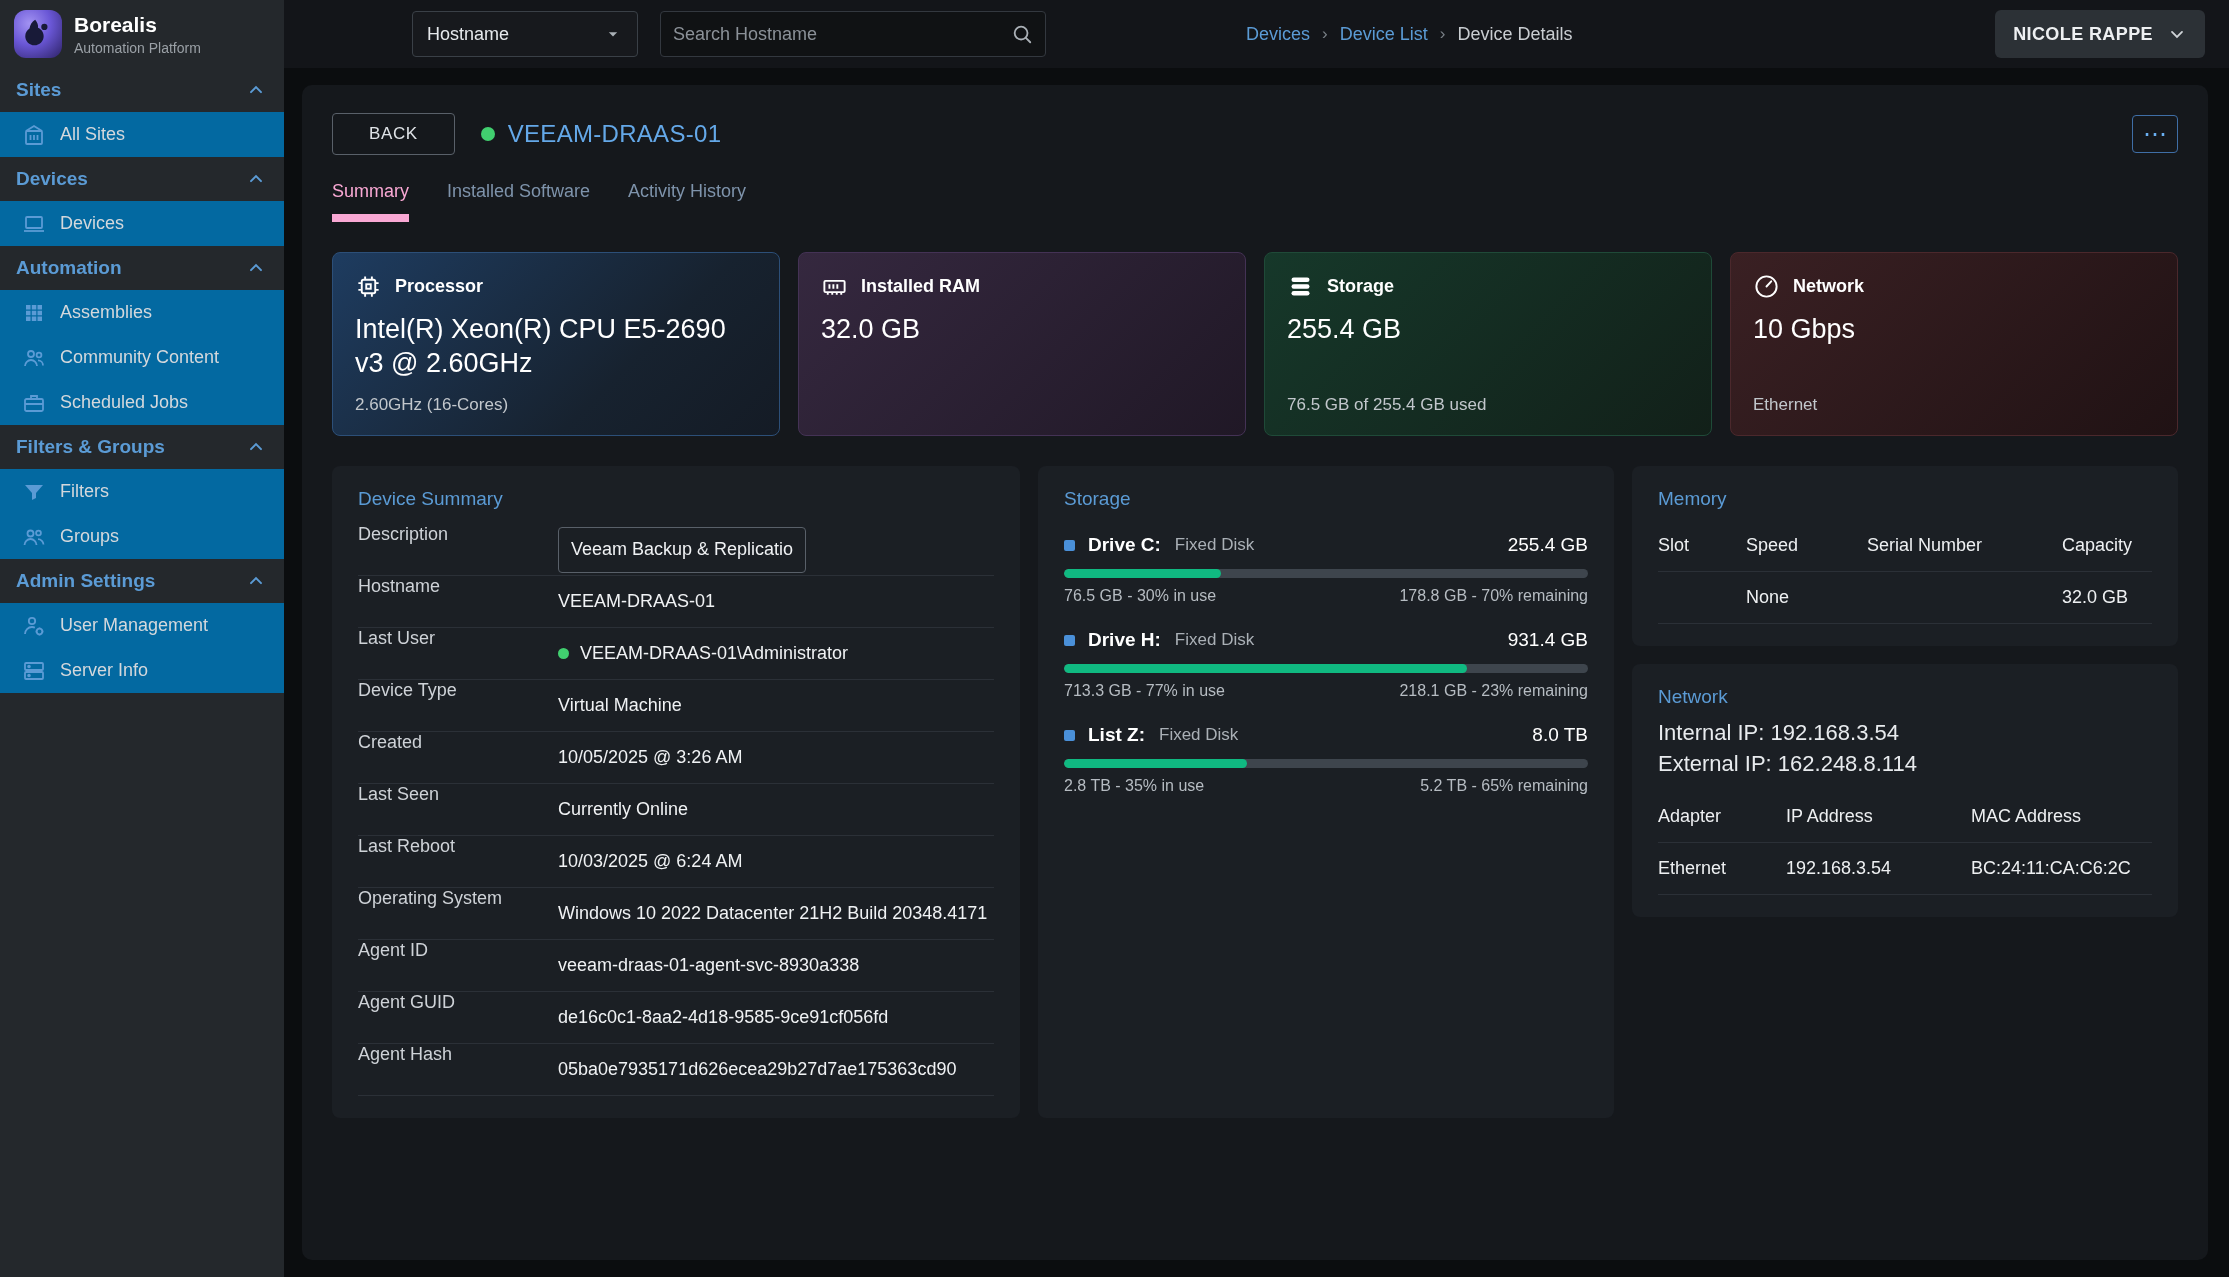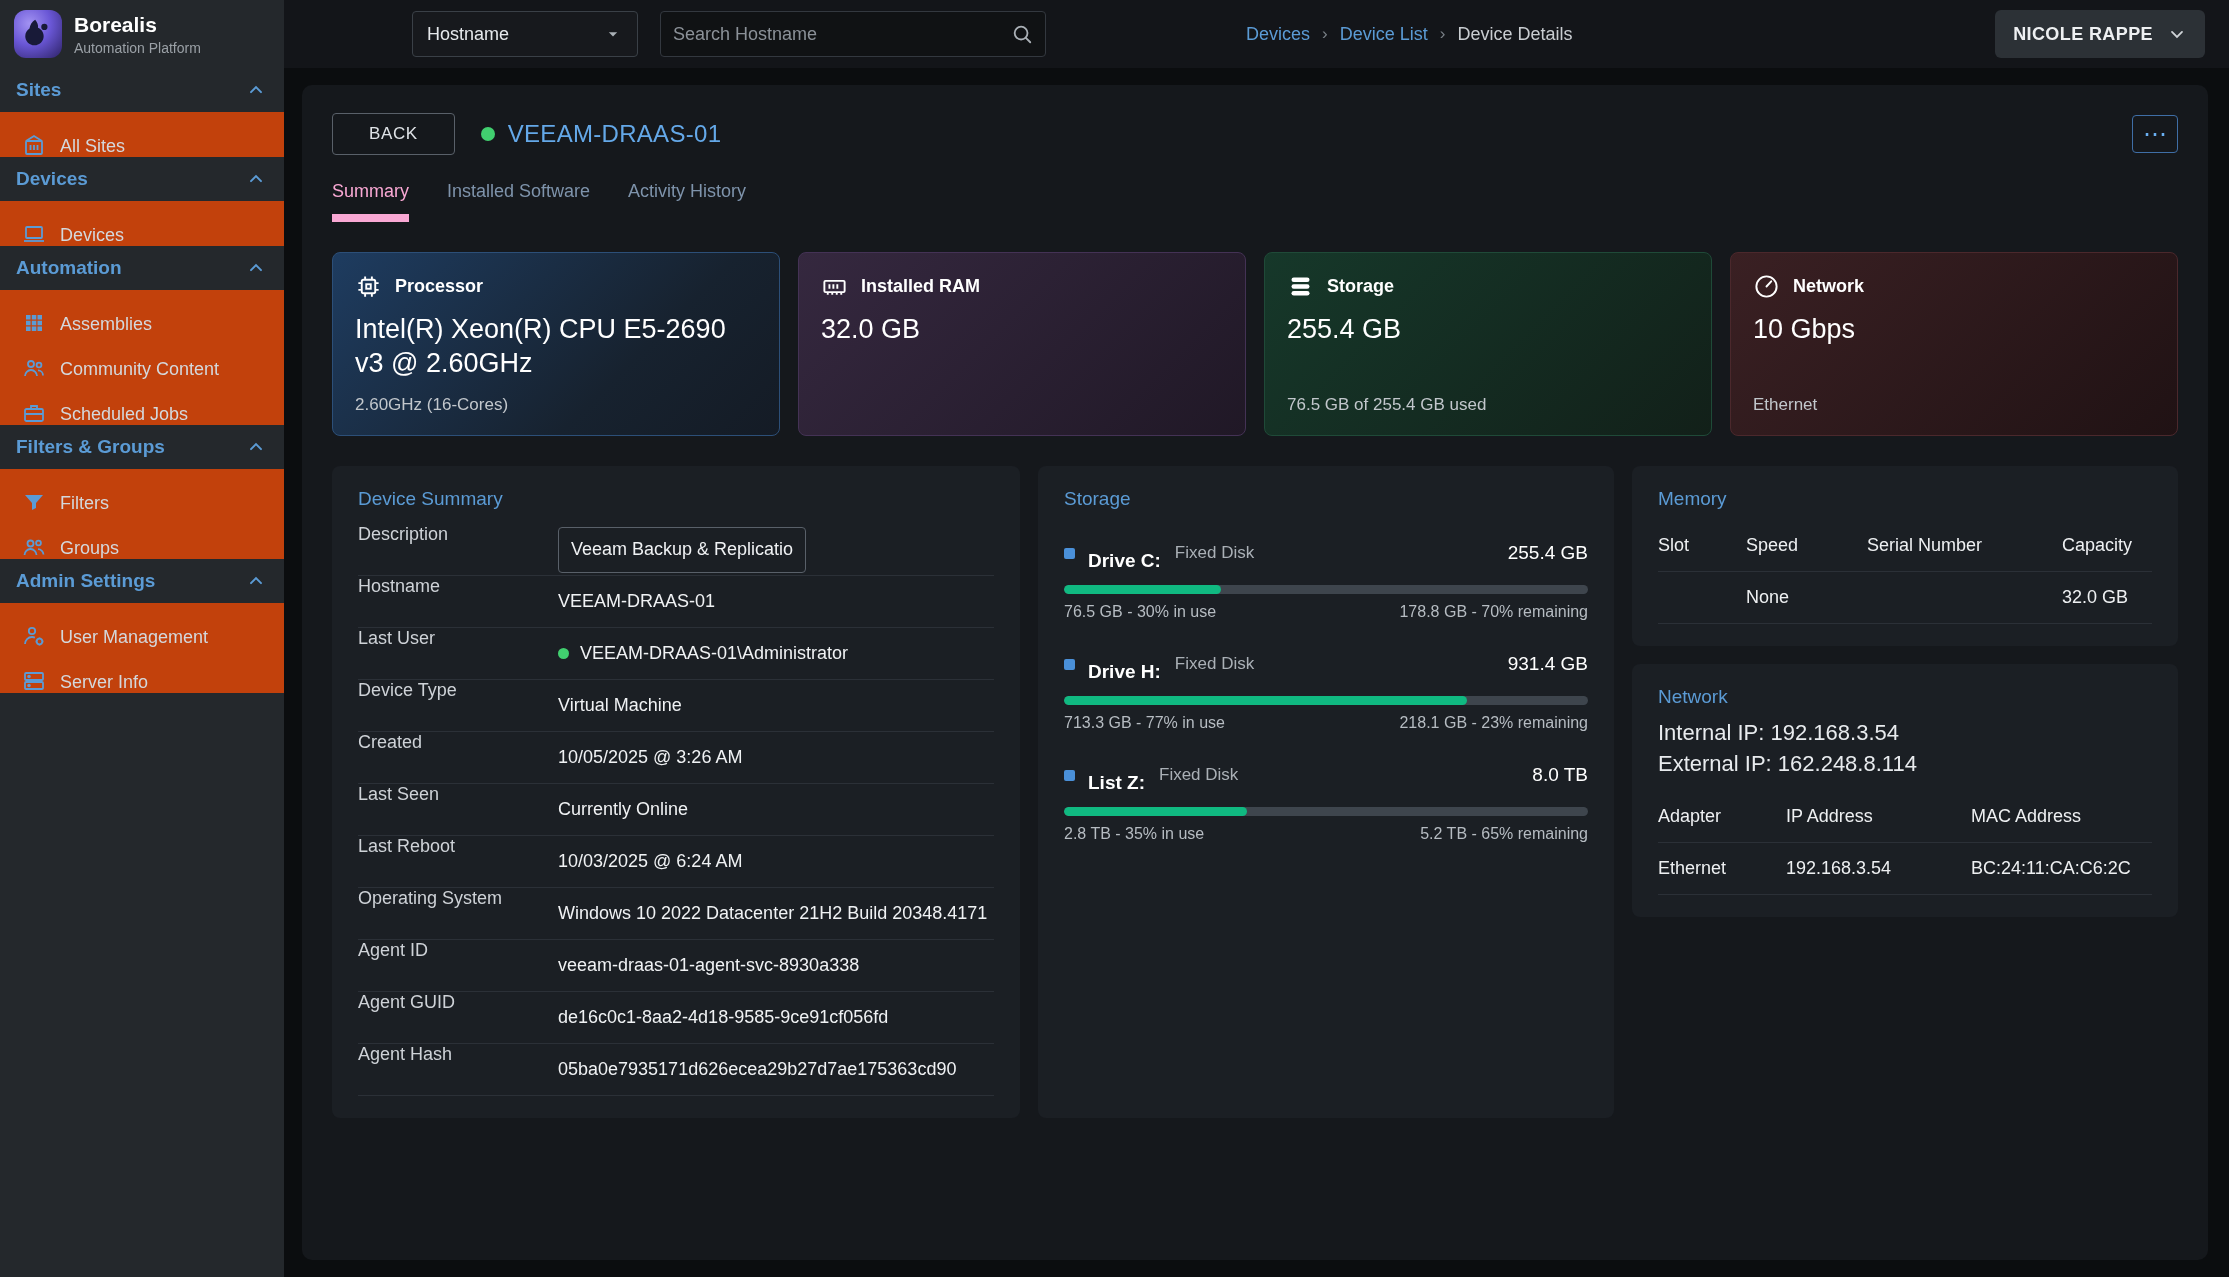--- a/index.html
+++ b/index.html
@@ -11,22 +11,22 @@
   .sidebar { width:284px; background:#24282c; flex:none; }
   .logo-row { height:68px; display:flex; align-items:center; padding:0 14px; gap:12px; }
   .logo { width:48px; height:48px; border-radius:12px; flex:none;
     background: radial-gradient(circle at 32% 28%, #a292f2 0%, #6a57d6 45%, #2d2266 100%);
     display:flex; align-items:center; justify-content:center; }
   .brand { font-size:21px; font-weight:bold; color:#ffffff; }
   .brand-sub { font-size:14px; color:#9aa0a6; margin-top:3px; }
   .side-header { height:44px; display:flex; align-items:center; justify-content:space-between;
     padding:0 18px 0 16px; color:#5b9bd5; font-weight:bold; font-size:19px; cursor:pointer; }
   .side-header .chev { color:#5b9bd5; display:flex; }
-  .side-item { height:45px; display:flex; align-items:flex-end; gap:14px; padding:0 16px 0 22px;
-    background:#c2410c; color:#d4d8dc; font-size:18px; cursor:pointer; }
+  .side-item { height:45px; display:flex; align-items:center; gap:14px; padding:0 16px 0 22px;
+    background:#0369a1; color:#d4d8dc; font-size:18px; cursor:pointer; }
   .sicon { color:#5b9bd5; display:flex; flex:none; }
   .sicon svg { width:24px; height:24px; }
   .chev svg { width:20px; height:20px; }
 
   
   .right { flex:1; display:flex; flex-direction:column; background:#0b0d0f; min-width:0; }
   .topbar { height:68px; background:#131519; display:flex; align-items:center;
     padding:0 24px 0 128px; flex:none; }
   .dropdown { width:226px; height:46px; background:#17191d; border:1px solid #3a4047; border-radius:4px;
     display:flex; align-items:center; justify-content:space-between; padding:0 14px; font-size:18px;
@@ -91,21 +91,21 @@
   .desc-input { width:248px; height:46px; background:transparent; border:1px solid #596069; border-radius:4px;
     color:#f0f2f4; font-size:18px; padding:0 12px; font-family:inherit; }
   .user-dot { width:11px; height:11px; border-radius:50%; background:#41cf6f; display:inline-block;
     margin-right:11px; flex:none; }
 
   .storage-card { flex:0 0 576px; }
   .drive { margin-top:24px; }
   .drive:first-of-type { margin-top:22px; }
   .drive-head { display:flex; align-items:center; font-size:19px; }
   .drive-bullet { width:11px; height:11px; background:#4a90d9; border-radius:2px; margin-right:13px; flex:none; }
-  .drive-name { font-weight:bold; color:#ffffff;margin-top:16px; }
+  .drive-name { font-weight:bold; color:#ffffff; }
   .drive-type { color:#aab0b6; font-size:17px; margin-left:14px; }
   .drive-size { margin-left:auto; color:#ffffff; }
   .track { height:9px; background:#3e454d; border-radius:5px; margin:13px 0 9px; overflow:hidden; }
   .fill { height:100%; background:#10b981; border-radius:5px; }
   .drive-caps { display:flex; justify-content:space-between; font-size:16px; color:#b6bcc2; }
 
   .rightcol { flex:1; display:flex; flex-direction:column; gap:18px; min-width:0; }
   .trow { display:grid; grid-template-columns:88px 121px 195px 1fr; border-bottom:1px solid #2b3037;
     padding:15px 0; font-size:18px; color:#eef0f2; margin-top:0; }
   .mem-head { margin-top:10px; }

